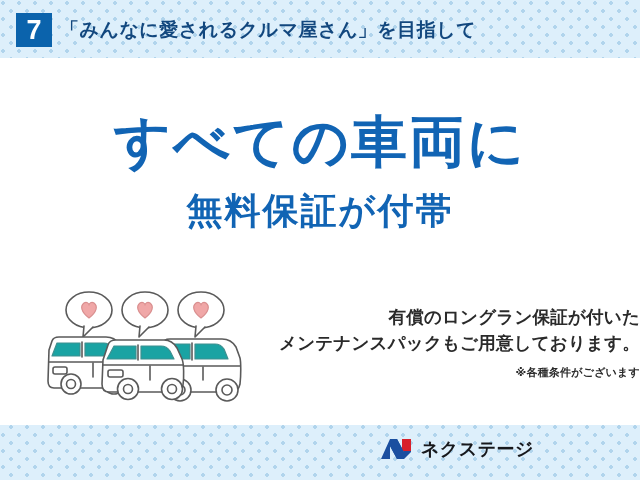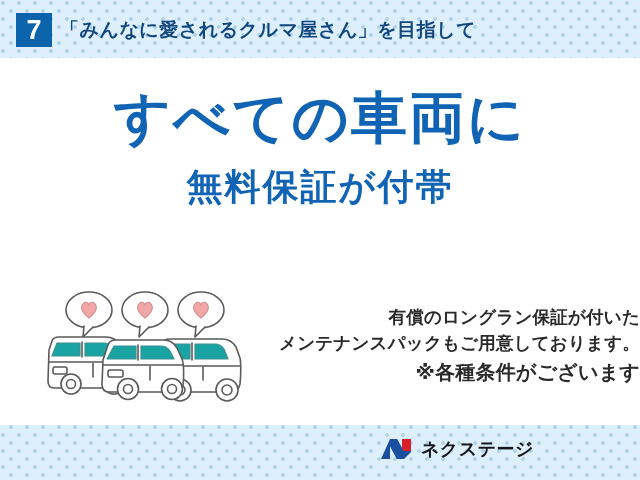--- a/index.html
+++ b/index.html
@@ -36,21 +36,21 @@
   }
 
   
   #card{
     position:absolute;left:0;top:58px;width:640px;height:367px;
     background:#ffffff;
   }
 
   
   #headline{
-    position:absolute;left:0;top:26px;width:640px;text-align:center;
+    position:absolute;left:0;top:50px;width:640px;text-align:center;
     color:#1164b4;font-weight:bold;
     font-family:"DejaVu Sans","Liberation Sans",sans-serif;
   }
   #headline .hl-line{
     display:block;white-space:nowrap;
     letter-spacing:2px;
   }
   #hl1{font-size:56px;line-height:68px;}
   #hl2{font-size:36px;line-height:70px;}
 
@@ -64,21 +64,21 @@
   #copy-block{
     position:absolute;left:258px;top:14px;width:382px;
     color:#2a2a2a;
     text-align:right;
   }
   .copy-line{
     display:block;white-space:nowrap;font-weight:bold;
   }
   #copy1{font-size:17.5px;line-height:26px;letter-spacing:.2px;}
   #copy2{font-size:17.5px;line-height:27px;letter-spacing:.2px;}
-  #copy3{font-size:20px;line-height:26px;letter-spacing:.2px;margin-top:2px;}
+  #copy3{font-size:11px;line-height:26px;letter-spacing:.2px;margin-top:2px;}
 
   
   #footer{
     position:absolute;left:0;bottom:0;width:531px;height:55px;padding-left:21px;
   }
   #brand-logo{
     position:absolute;right:18px;top:11px;height:26px;
     display:flex;align-items:center;gap:7px;
   }
   #brand-mark{display:block;}

